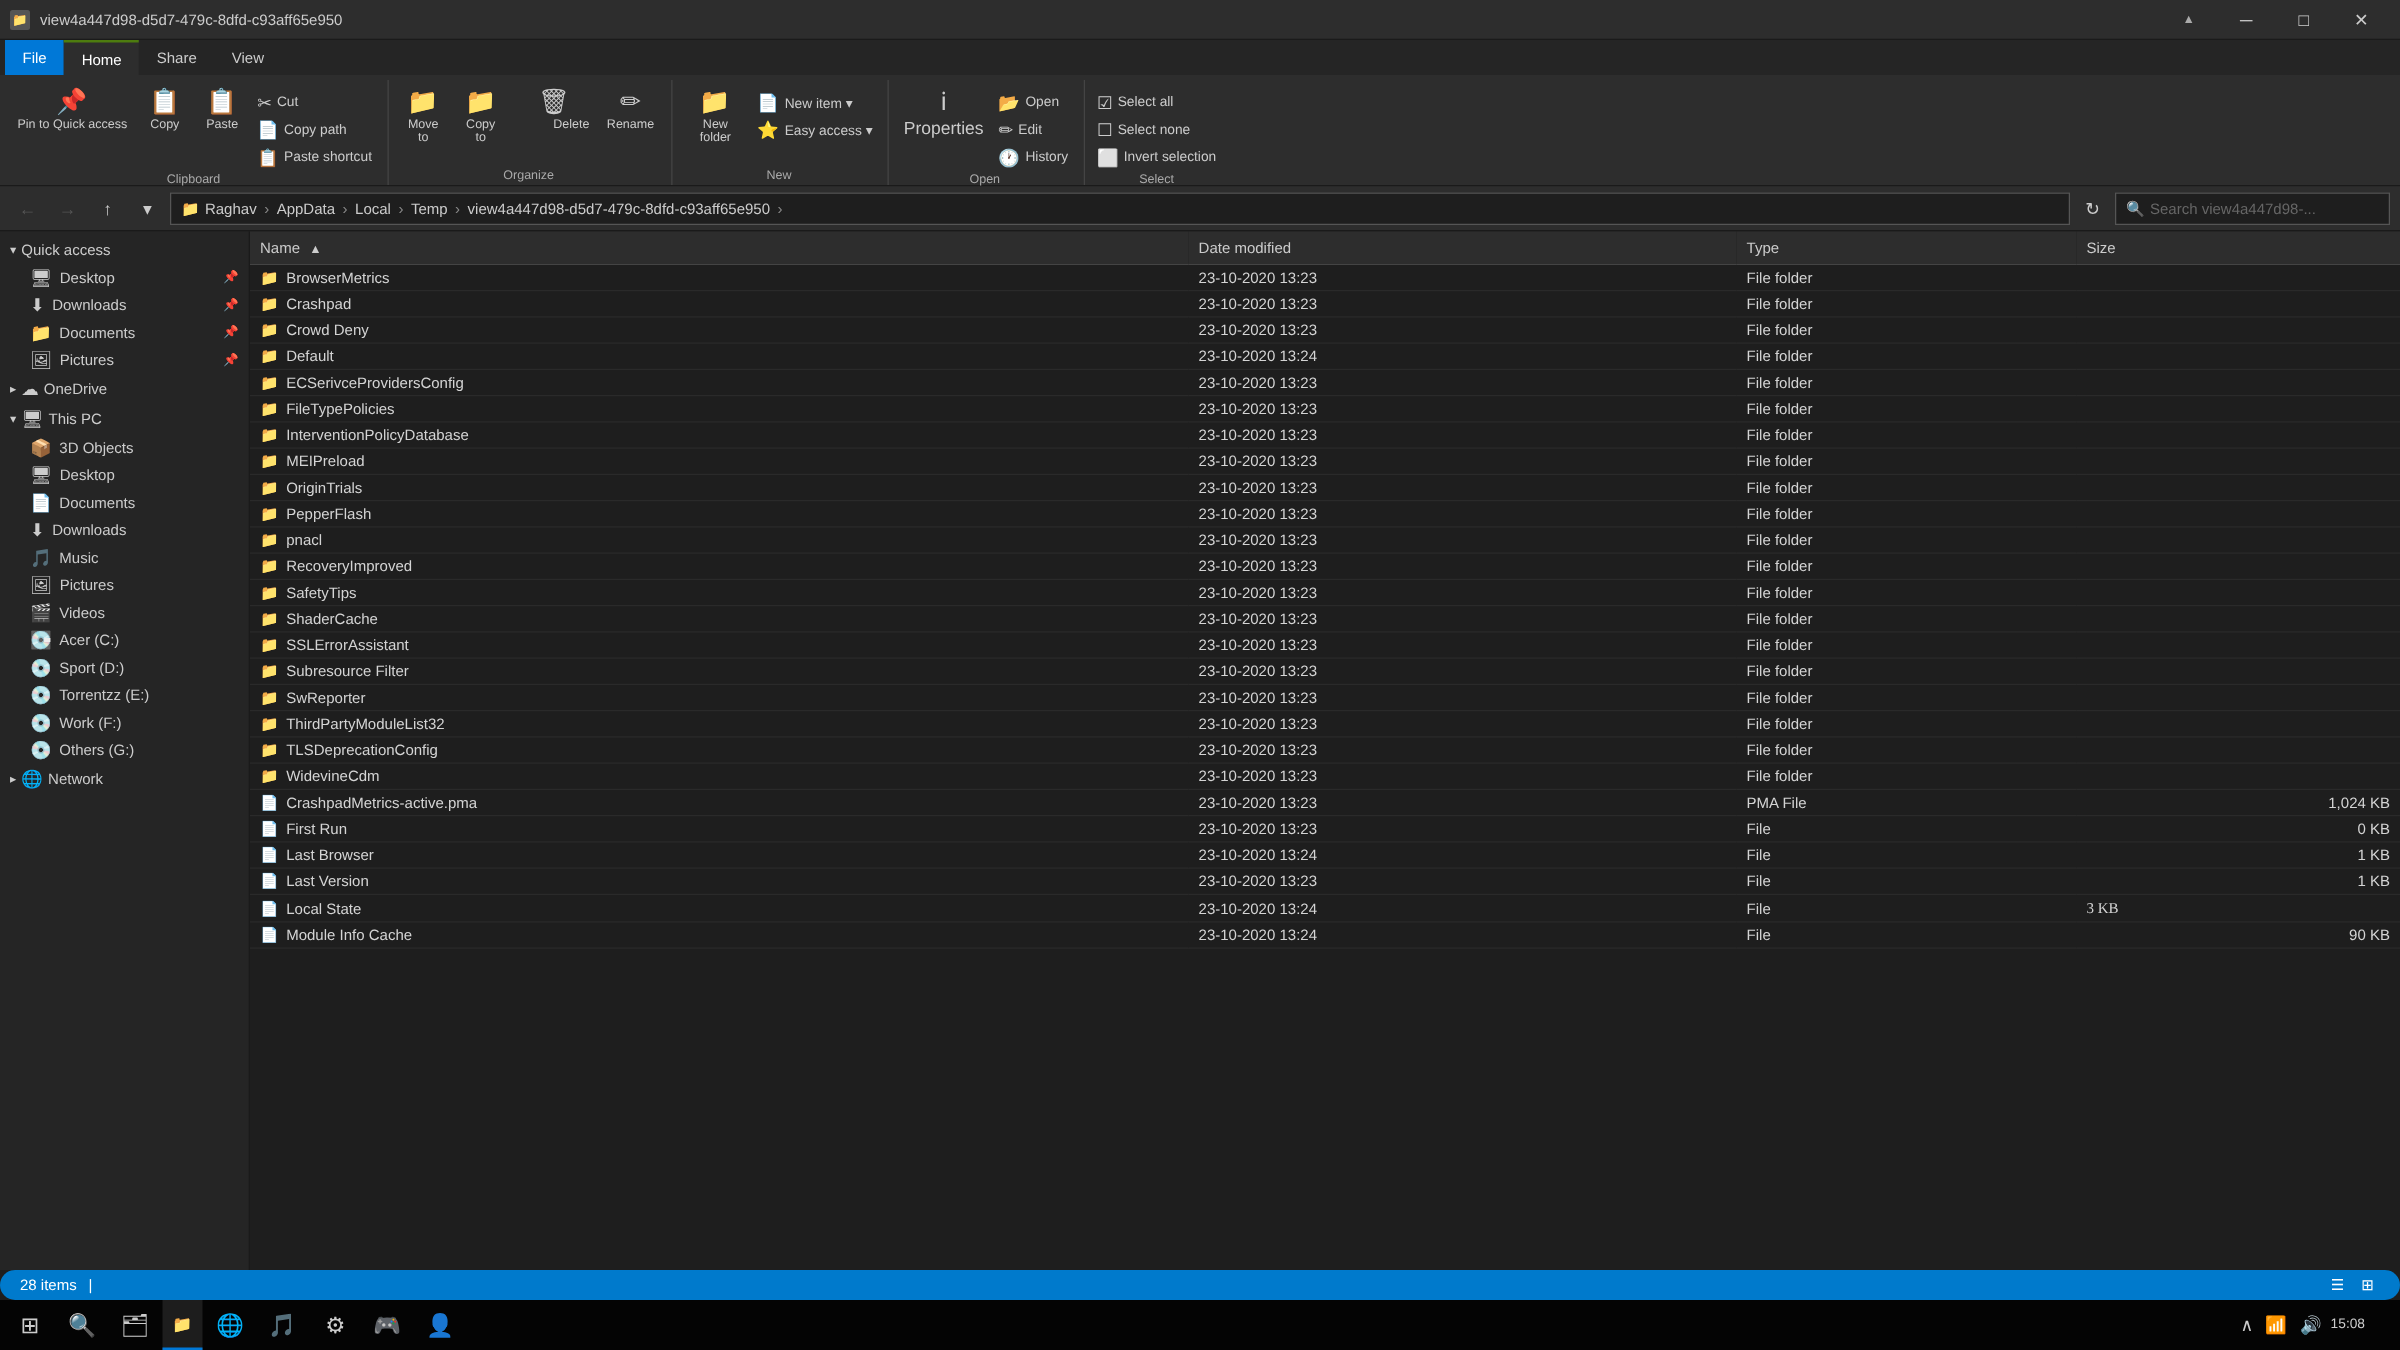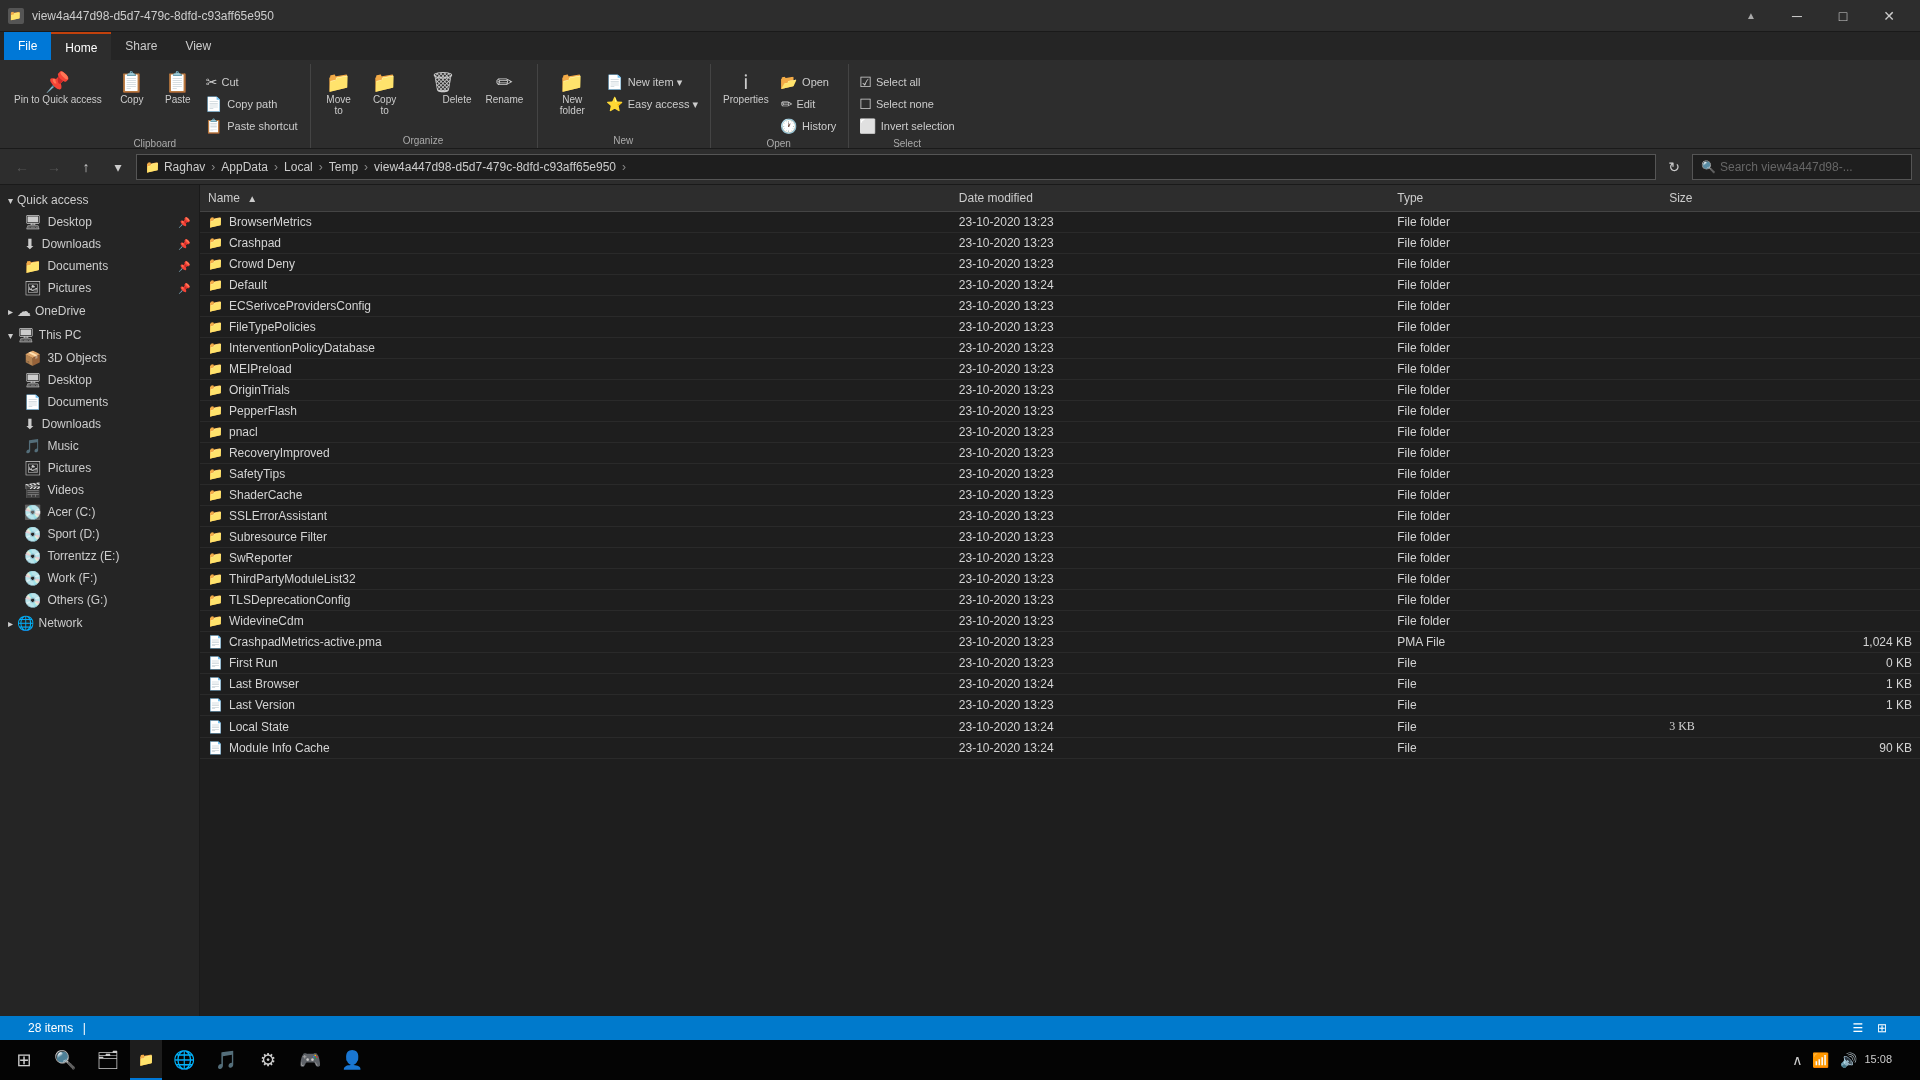--- a/index.html
+++ b/index.html
@@ -72,21 +72,21 @@
     .ribbon-tab {
       padding: 0 14px;
       line-height: 28px;
       font-size: 12px;
       cursor: pointer;
       color: #ccc;
     }
     .ribbon-tab.active {
       background: #2d2d2d;
       color: #fff;
-      border-top: 2px solid #c2410c;
+      border-top: 2px solid #4d7c0f;
     }
 
     #ribbon-content {
       height: 88px;
       display: flex;
       align-items: stretch;
       padding: 4px 4px 0 4px;
       gap: 2px;
     }
     .ribbon-group {
@@ -281,25 +281,26 @@
       color: #d4d4d4;
       white-space: nowrap;
     }
 
     
     #status-bar {
       height: 24px;
       background: #007acc;
       display: flex;
       align-items: center;
-      padding: 0 28px;
+      padding: 0 16px;
       color: #fff;
       font-size: 12px;
       justify-content: space-between;
       flex-shrink: 0;
+      border-radius: 12px;
     }
     #status-bar .view-controls {
       display: flex;
       gap: 4px;
     }
     #status-bar .view-btn {
       width: 20px; height: 20px;
       background: transparent;
       border: none;
       color: #fff;
@@ -460,21 +461,21 @@
           </button>
         </div>
       </div>
       <div class="ribbon-group-label">New</div>
     </div>
 
     <div class="ribbon-group">
       <div class="ribbon-group-buttons">
         <button class="ribbon-btn" style="min-width:56px;">
           <span class="btn-icon">ℹ</span>
-          <span style="font-size:10px;">Properties</span>
+          <span style="font-size:14px;">Properties</span>
         </button>
         <div class="ribbon-small-group">
           <button class="ribbon-btn-small">
             <span class="btn-icon-sm">📂</span>
             <span>Open</span>
           </button>
           <button class="ribbon-btn-small">
             <span class="btn-icon-sm">✏</span>
             <span>Edit</span>
           </button>

